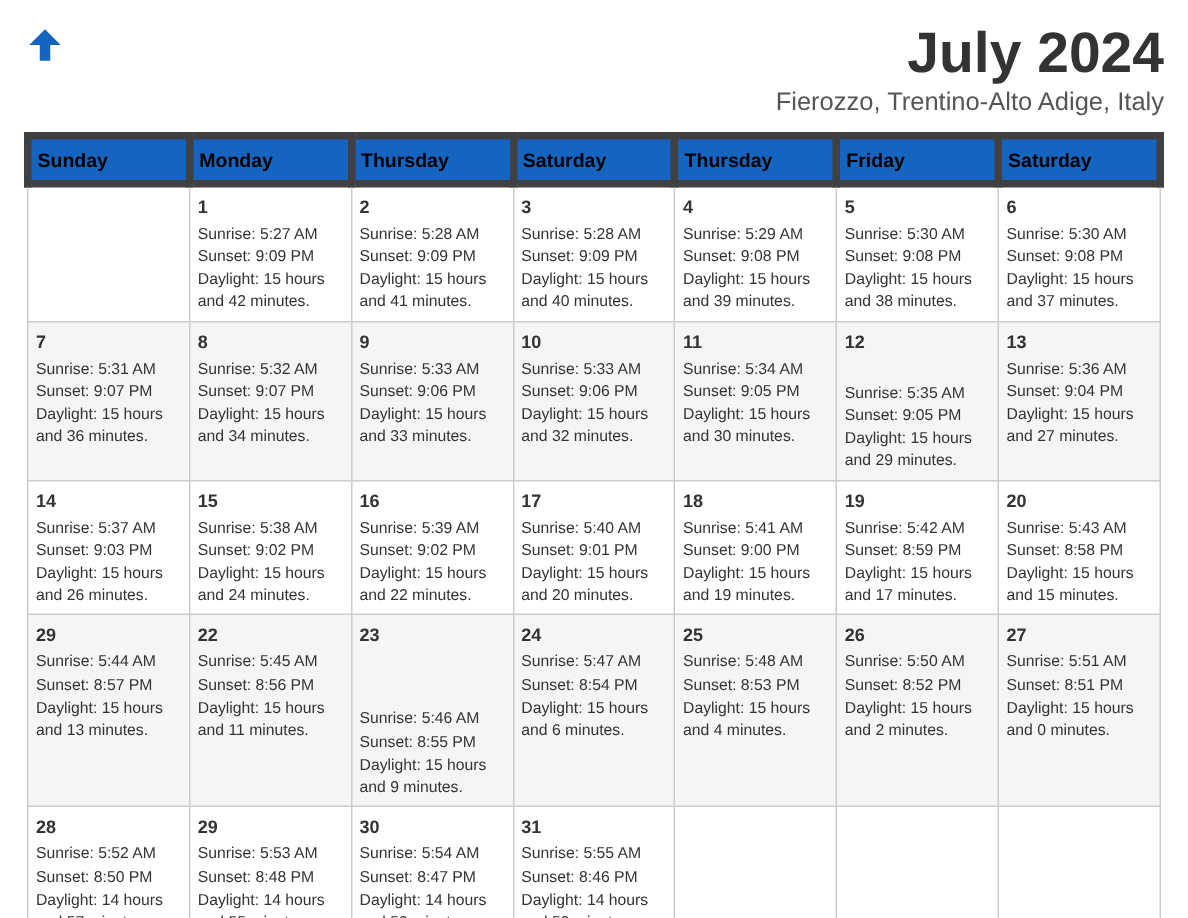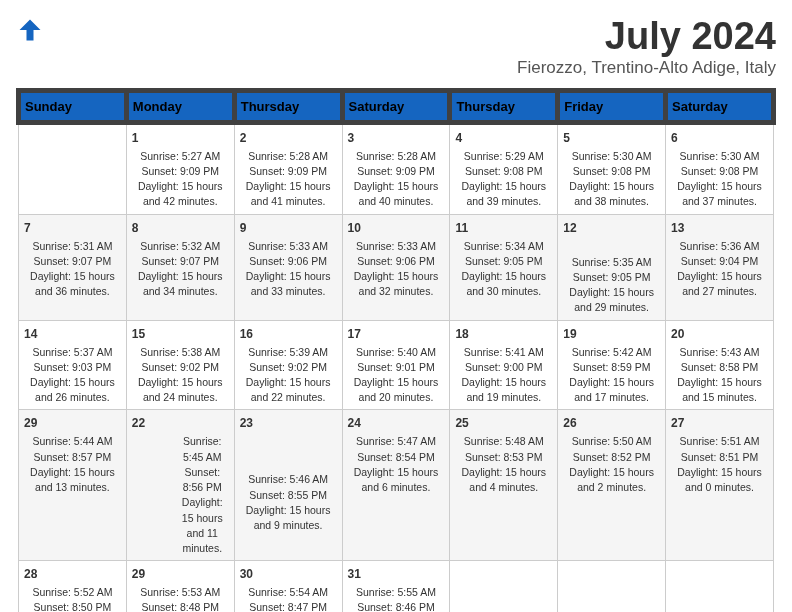--- a/index.html
+++ b/index.html
@@ -77,21 +77,20 @@
     .day-num {
       font-weight: bold;
       font-size: 12px;
       display: block;
       margin-bottom: 2px;
     }
     .day-info {
       font-size: 10.5px;
       color: #333;
       line-height: 1.45;
-      text-align: center;
     }
     td.empty {
       background-color: #fff;
     }
   </style>
 </head>
 <body>
 
 <div class="header">
   <div class="logo">
@@ -268,21 +267,21 @@
       <tr>
         <td>
           <span class="day-num">29</span>
           <div class="day-info" style="white-space: pre-line;">Sunrise: 5:44 AM
 Sunset: 8:57 PM
 Daylight: 15 hours
 and 13 minutes.</div>
         </td>
         <td>
           <span class="day-num">22</span>
-          <div class="day-info" style="white-space: pre-line; margin-left: 44px;">Sunrise: 5:45 AM
+          <div class="day-info" style="white-space: pre-line;">Sunrise: 5:45 AM
 Sunset: 8:56 PM
 Daylight: 15 hours
 and 11 minutes.</div>
         </td>
         <td>
           <span class="day-num">23</span>
           <div class="day-info" style="white-space: pre-line; margin-top: 40px;">Sunrise: 5:46 AM
 Sunset: 8:55 PM
 Daylight: 15 hours
 and 9 minutes.</div>

